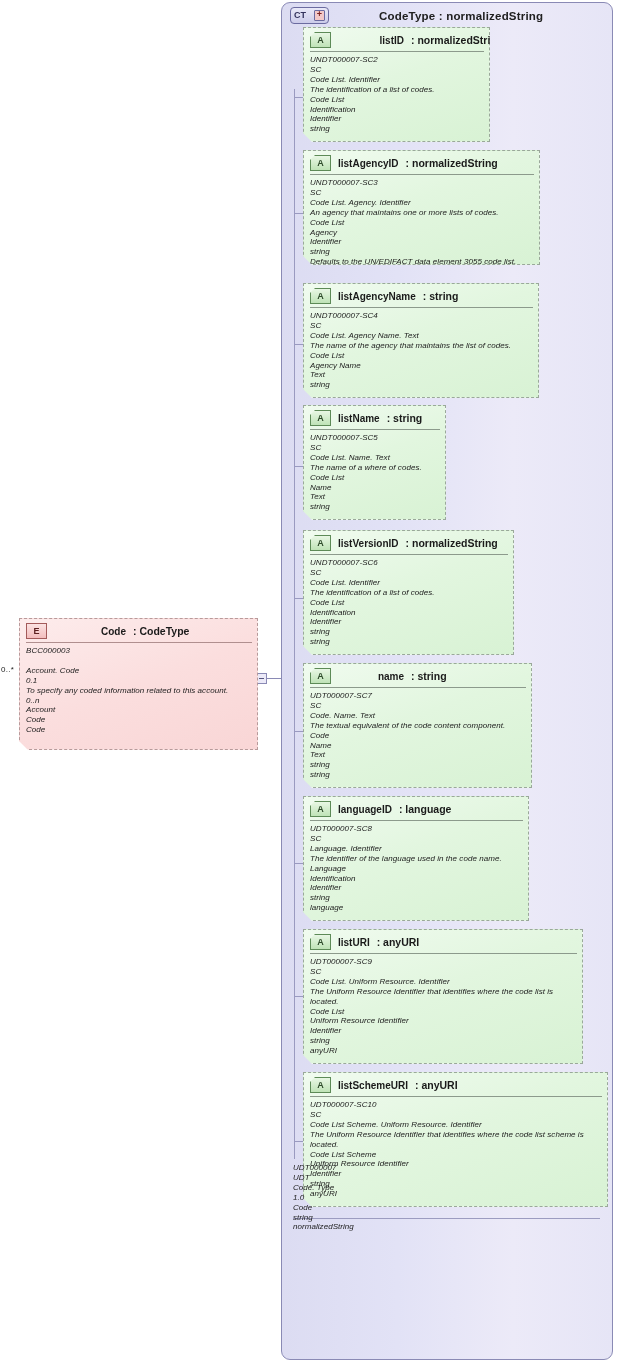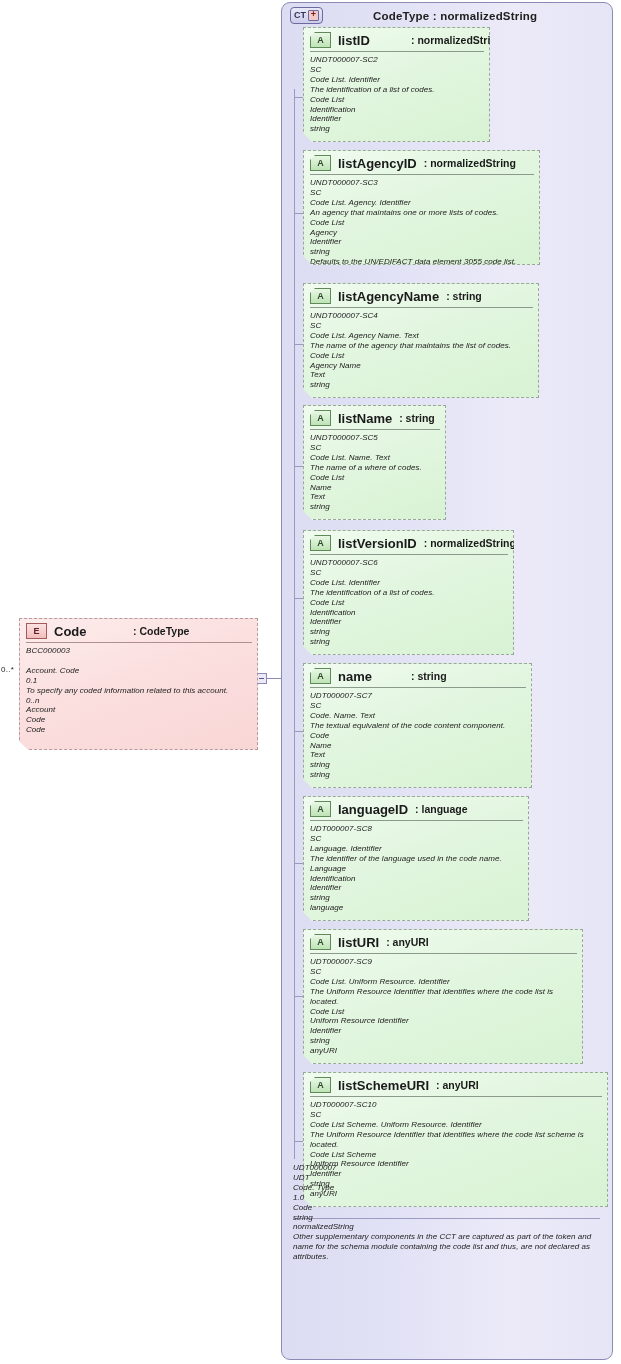--- a/index.html
+++ b/index.html
@@ -15,21 +15,21 @@
     position:absolute;left:281px;top:2px;width:332px;height:1358px;
     background:linear-gradient(90deg,#dcdcf2 0%,#e2e2f6 35%,#eceaf8 70%,#e6e5f6 100%);
     border:1px solid #8a8ab5;
     border-radius:9px;
     box-sizing:border-box;
   }
   #ct-header{
     position:absolute;left:8px;top:4px;display:flex;align-items:center;gap:7px;
   }
   .ct-icon{
-    display:inline-flex;align-items:center;justify-content:center;gap:2px;
+    display:inline-flex;align-items:center;justify-content:center;gap:8px;
     height:15px;padding:0 3px;
     border:1px solid #6b6ba0;border-radius:4px;
     background:linear-gradient(180deg,#e9e9f8,#ccccea);
     font-size:9px;font-weight:bold;color:#33335c;line-height:1;
     letter-spacing:0px;
   }
   .ct-plus{
     display:inline-block;width:9px;height:9px;line-height:8px;text-align:center;
     border:1px solid #6b6ba0;background:#f2c8c8;
     font-size:9px;font-weight:bold;color:#7a2020;border-radius:1px;
@@ -69,21 +69,21 @@
     width:19px;height:14px;
     background:linear-gradient(180deg,#e8f7e4,#bfe3b7);
     border:1px solid #5d8a57;
     -webkit-clip-path:polygon(5px 0,100% 0,100% 100%,0 100%,0 5px);
     clip-path:polygon(5px 0,100% 0,100% 100%,0 100%,0 5px);
     display:flex;align-items:center;justify-content:center;
     font-size:9px;font-weight:bold;color:#2d4a2a;line-height:1;
     flex:0 0 auto;
   }
   .attr-name{
-    font-size:13px;font-weight:bold;color:#1a1a1a;white-space:nowrap;
+    font-size:10px;font-weight:bold;color:#1a1a1a;white-space:nowrap;text-align:right;
   }
   .attr-type{
     font-size:10.5px;font-weight:bold;color:#1a1a1a;white-space:nowrap;
   }
   .attr-sep{
     height:1px;background:#8c9a8c;margin:0 5px 3px 6px;
   }
   .attr-doc{
     padding:0 6px 5px 6px;
   }
@@ -340,21 +340,20 @@
 
 <div id="ct-foot-sep"></div>
 <div id="ct-foot">
     <div>UDT000007</div>
     <div>UDT</div>
     <div>Code. Type</div>
     <div>1.0</div>
     <div>Code</div>
     <div>string</div>
     <div>normalizedString</div>
-    <div>Other supplementary components in the CCT are captured as part of the token and name for the schema module containing the code list and thus, are not declared as attributes.</div>
   </div>
 
 <div id="card-label">0..*</div>
 
 <div id="conn-line"></div>
 <div id="conn-box"></div>
 
 <div id="code-box">
   <div class="attr-head">
     <span class="e-icon">E</span>

